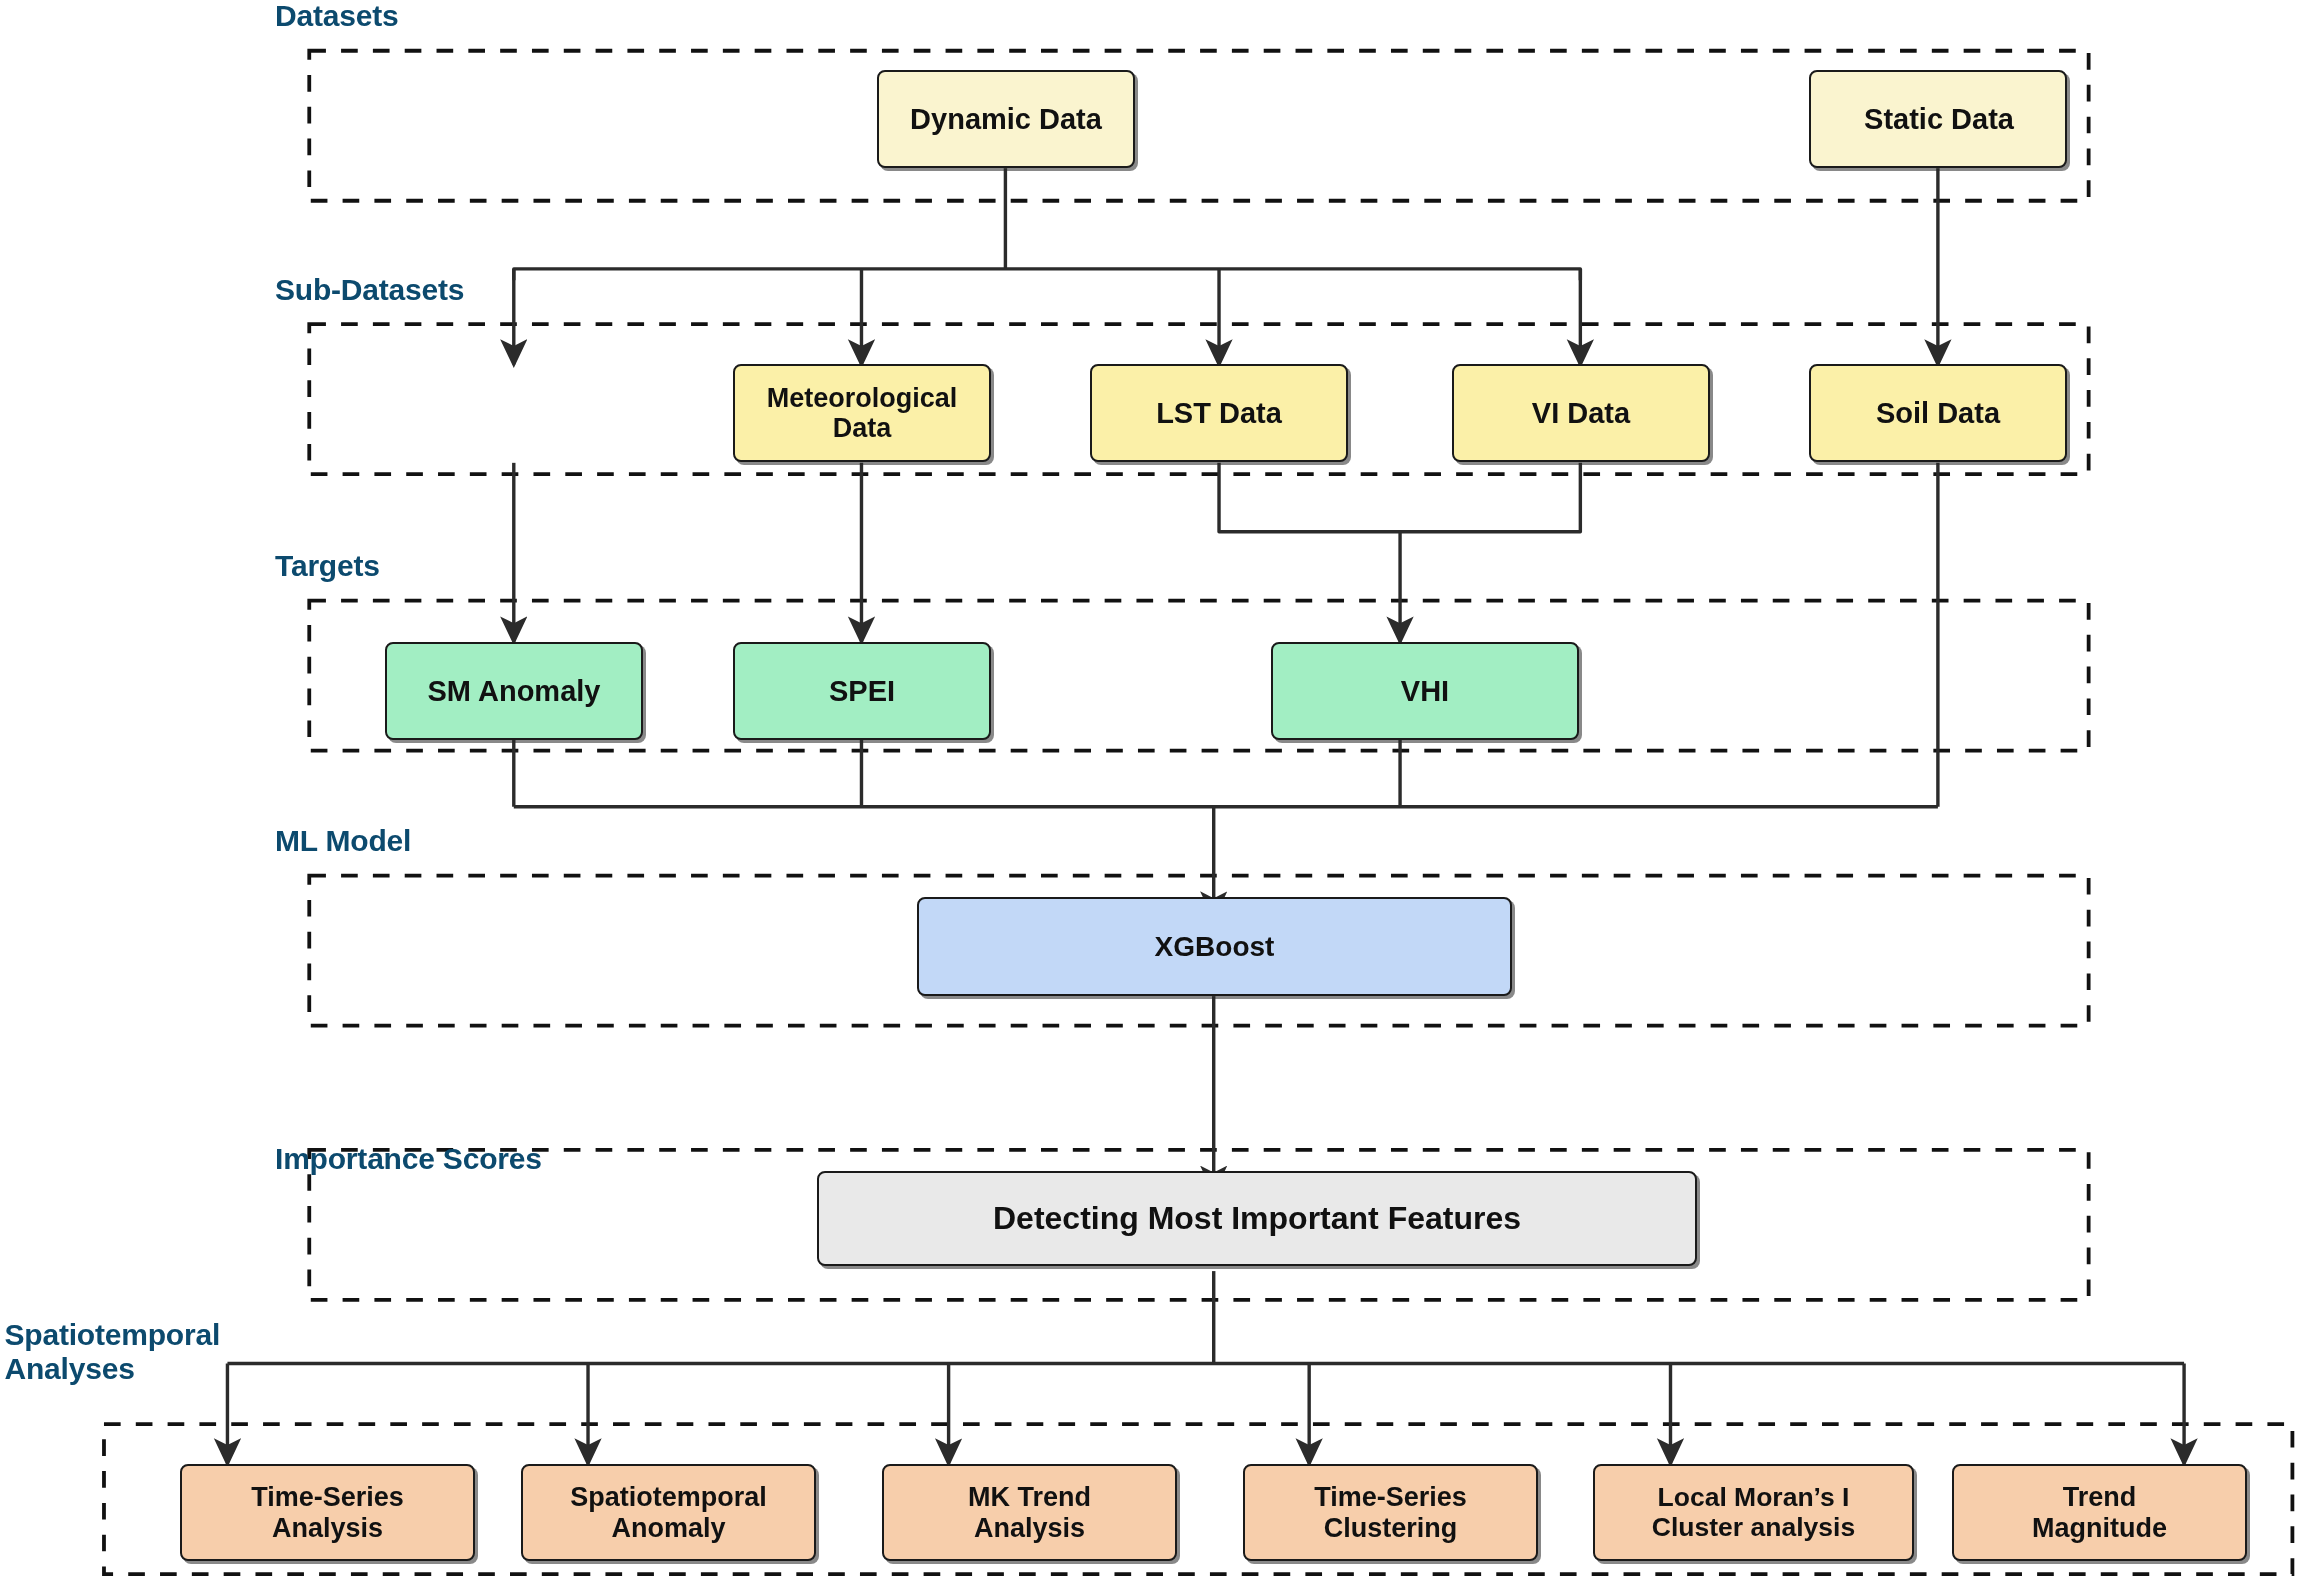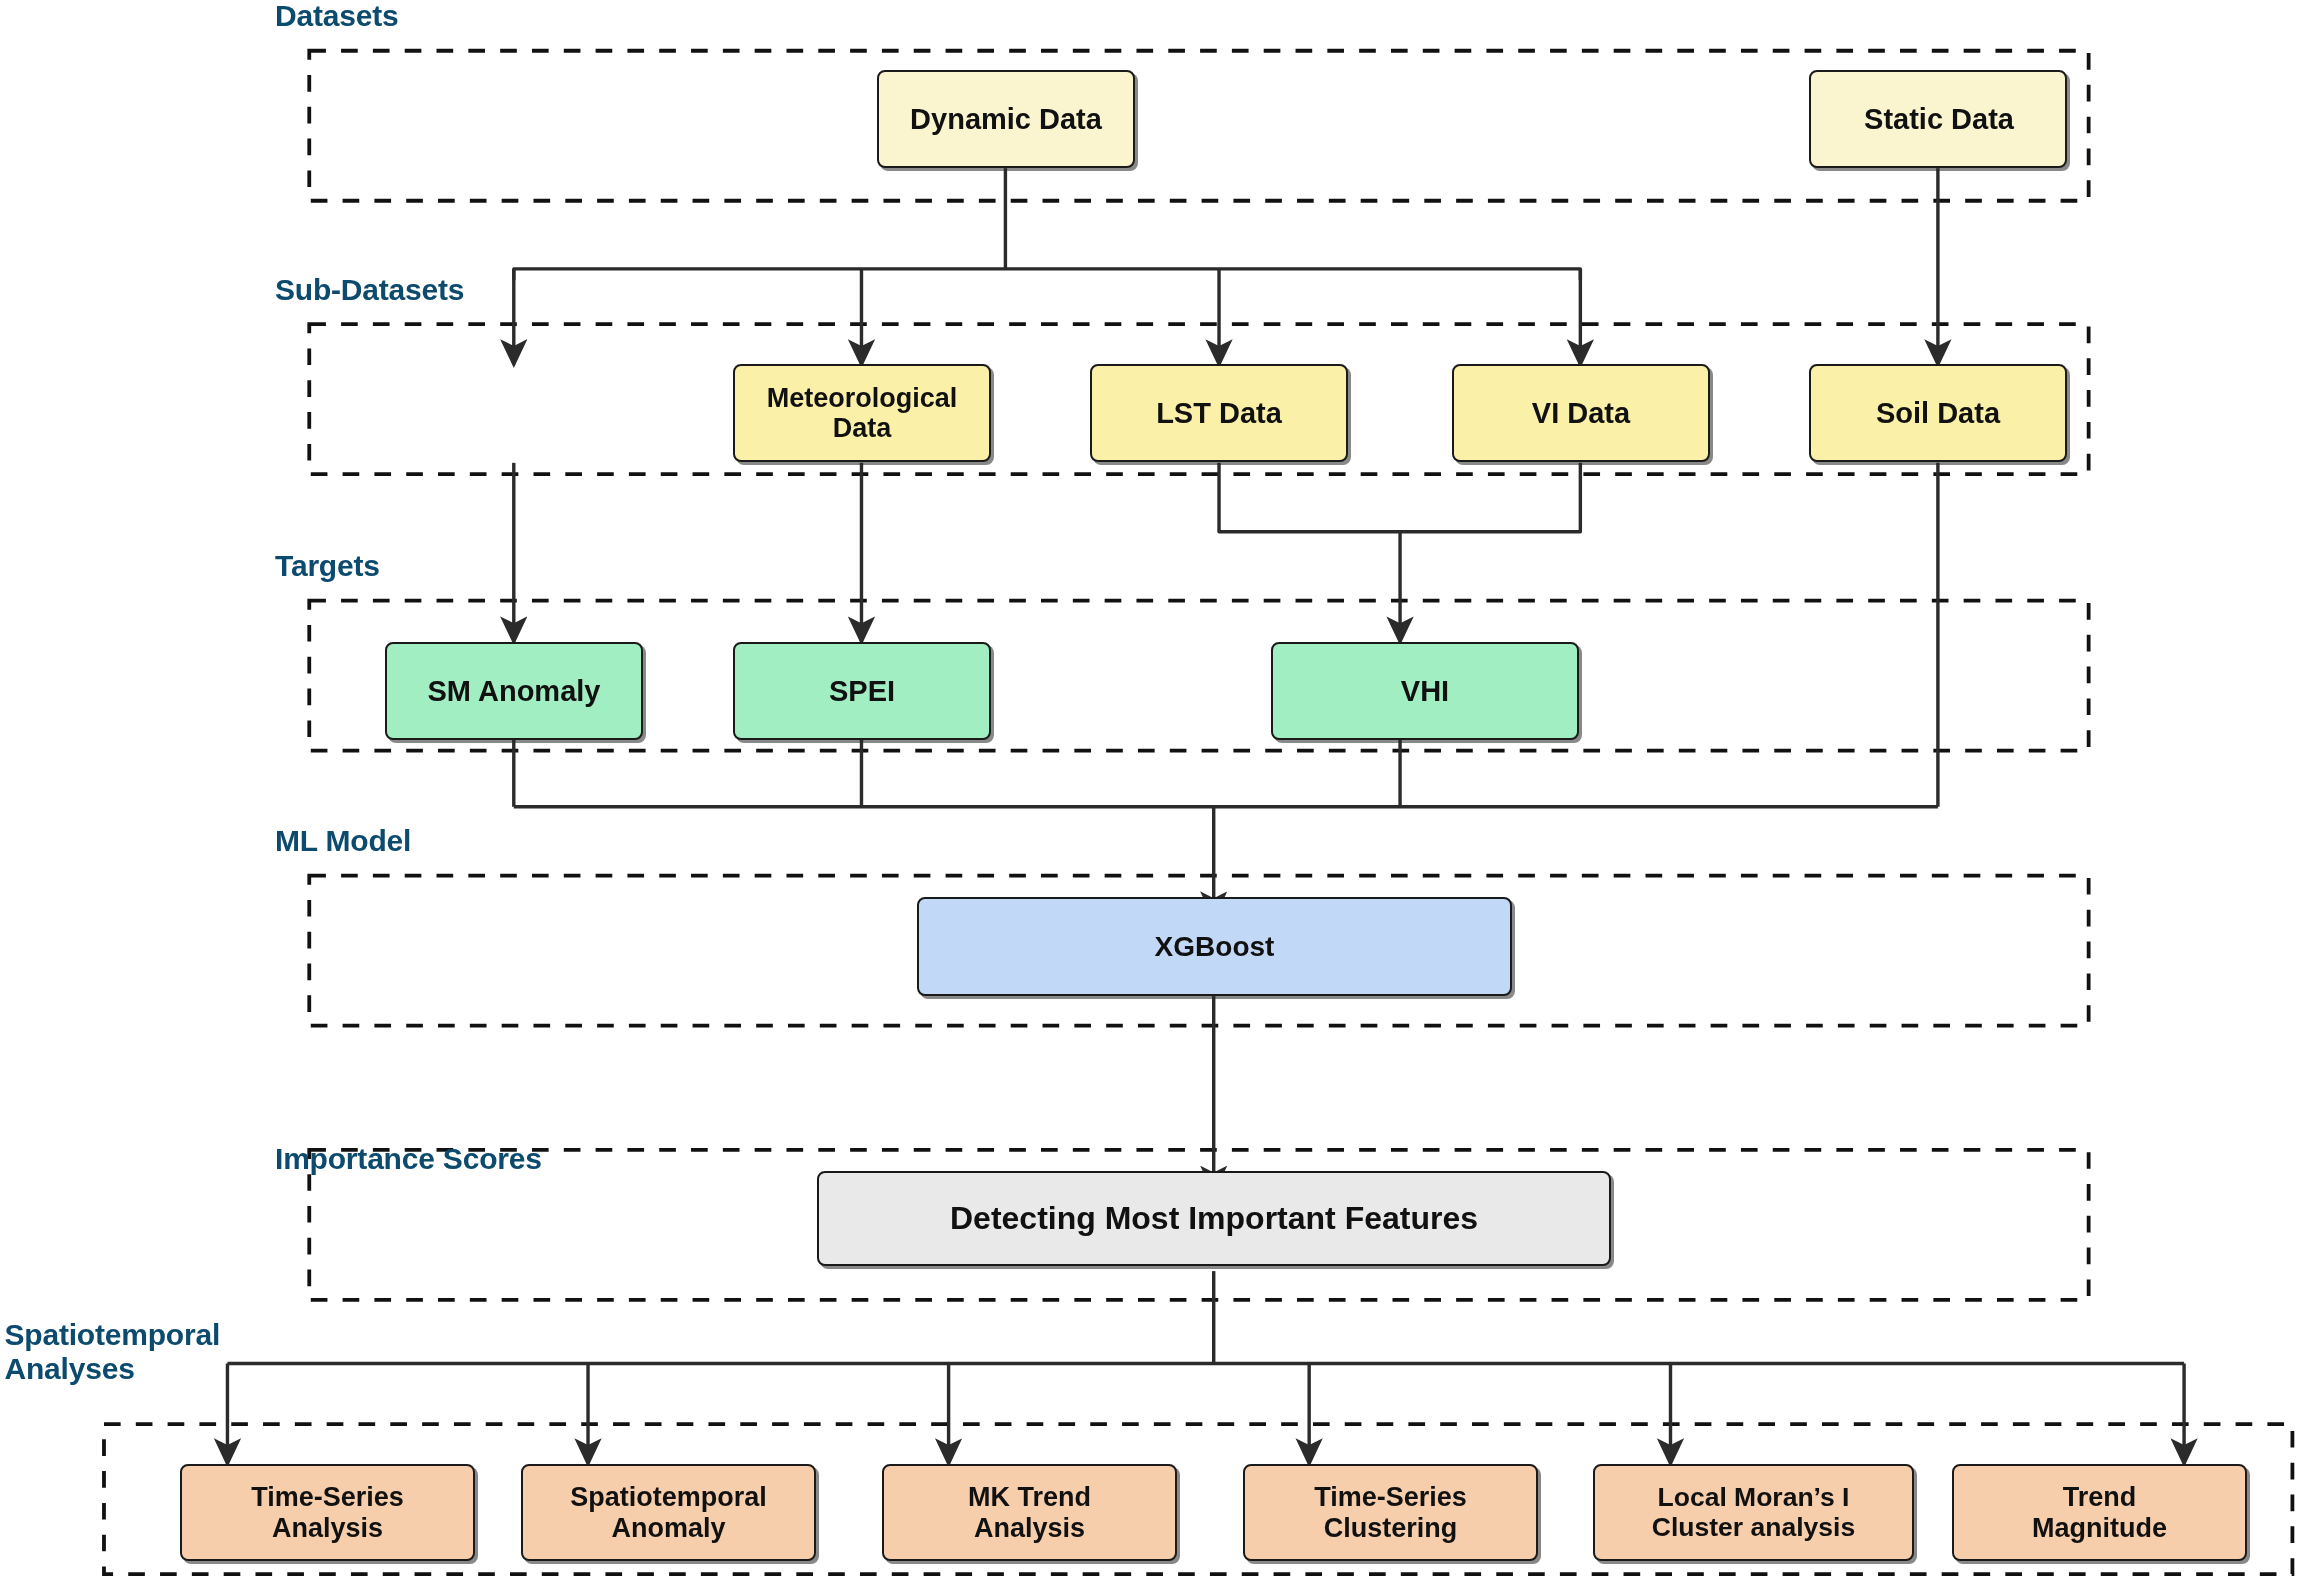--- a/index.html
+++ b/index.html
@@ -143,21 +143,21 @@
   <div class="node" style="left:1452px; top:364px; width:258px; height:98px; background:#fbf0a8;">VI Data</div>
 
   <div class="node" style="left:385px; top:642px; width:258px; height:98px; background:#a2eec3;">SM Anomaly</div>
 
   <div class="node" style="left:733px; top:642px; width:258px; height:98px; background:#a2eec3;">SPEI</div>
 
   <div class="node" style="left:1271px; top:642px; width:308px; height:98px; background:#a2eec3;">VHI</div>
 
   <div class="node" style="left:917px; top:897px; width:595px; height:99px; background:#c2d8f7; font-size:28px;">XGBoost</div>
 
-  <div class="node" style="left:817px; top:1171px; width:794px; height:95px; background:#e9e9e9; font-size:32px;">Detecting Most Important Features</div>
+  <div class="node" style="left:817px; top:1171px; width:880px; height:95px; background:#e9e9e9; font-size:32px;">Detecting Most Important Features</div>
 
   <div class="node small-text" style="left:180px; top:1464px; width:295px; height:97px; background:#f7ceab;">Time-Series
 Analysis</div>
 
   <div class="node small-text" style="left:521px; top:1464px; width:295px; height:97px; background:#f7ceab;">Spatiotemporal
 Anomaly</div>
 
   <div class="node small-text" style="left:882px; top:1464px; width:295px; height:97px; background:#f7ceab;">MK Trend
 Analysis</div>
 

